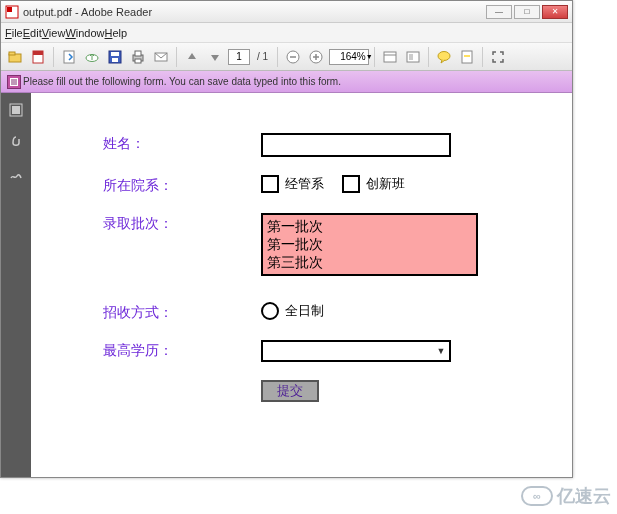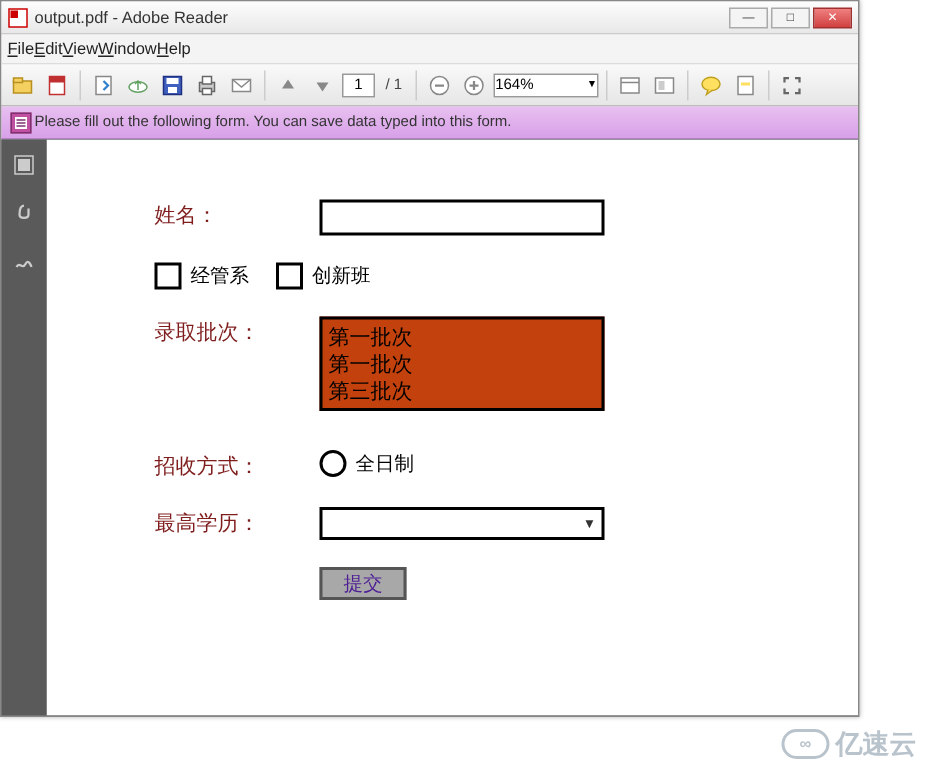--- a/index.html
+++ b/index.html
@@ -10,35 +10,35 @@
 .titlebar .spacer { flex: 1; }
 .winbtn { width: 26px; height: 14px; margin-left: 2px; border: 1px solid #aaa; background: #f4f4f4; display: flex; align-items: center; justify-content: center; font-size: 8px; }
 .winbtn.close { background: linear-gradient(#f08080,#d04040); color: #fff; border-color: #a03030; }
 .menubar { height: 20px; background: #f4f4f4; display: flex; align-items: center; padding: 0 4px; font-size: 11px; color: #222; border-bottom: 1px solid #ddd; }
 .menubar span u { text-decoration: underline; }
 .toolbar { height: 28px; background: linear-gradient(#f9f9f9,#e6e6e6); border-bottom: 1px solid #bbb; display: flex; align-items: center; padding: 0 4px; gap: 3px; }
 .tbtn { width: 20px; height: 20px; display: flex; align-items: center; justify-content: center; border-radius: 2px; }
 .sep { width: 1px; height: 20px; background: #ccc; margin: 0 2px; }
 .pagebox { width: 22px; height: 16px; border: 1px solid #999; background: #fff; font-size: 10px; text-align: center; line-height: 14px; }
 .pagecount { font-size: 10px; color: #444; margin: 0 4px; }
-.zoombox { width: 70px; height: 16px; border: 1px solid #999; background: #fff; font-size: 10px; display: flex; align-items: center; padding: 0 0; justify-content: space-between; }
+.zoombox { width: 40px; height: 16px; border: 1px solid #999; background: #fff; font-size: 10px; display: flex; align-items: center; padding: 0 10px; justify-content: space-between; }
 .banner { height: 22px; background: linear-gradient(#e8c0f0,#d8a0e8); border-bottom: 1px solid #b080c0; display: flex; align-items: center; padding: 0 6px; font-size: 10px; color: #333; gap: 2px; }
 .banner .bicon { width: 14px; height: 14px; background: #c050a0; border: 1px solid #803070; display: flex; align-items: center; justify-content: center; }
 .content { flex: 1; display: flex; background: #5a5a5a; }
 .sidebar { width: 30px; background: #5a5a5a; display: flex; flex-direction: column; align-items: center; padding-top: 8px; gap: 14px; }
 .sidebtn { width: 18px; height: 18px; display: flex; align-items: center; justify-content: center; color: #ccc; }
 .page-area { flex: 1; background: #5a5a5a; padding: 0; overflow: hidden; }
 .page { background: #fff; width: 100%; height: 100%; padding: 40px 20px 20px 72px; position: relative; }
 .row { display: flex; align-items: flex-start; margin-bottom: 18px; }
-.flabel { width: 110px; color: #7f1d1d; font-size: 14px; padding-top: 2px; }
-.fwidgets { flex: 1; display: flex; align-items: flex-start; gap: 18px; }
+.flabel { width: 110px; color: #6d28d9; font-size: 14px; padding-top: 2px; }
+.fwidgets { flex: 1; display: flex; align-items: flex-start; gap: 18px; margin-left: 48px; }
 .txtbox { width: 190px; height: 24px; border: 2px solid #000; background: #fff; }
 .chk { width: 18px; height: 18px; border: 2px solid #000; background: #fff; flex-shrink: 0; }
 .opt { display: flex; align-items: center; gap: 6px; font-size: 13px; color: #000; }
-.listbox { width: 190px; border: 2px solid #000; background: #c2410c; padding: 2px 4px; font-size: 14px; color: #000; line-height: 1.3; }
+.listbox { width: 217px; border: 2px solid #000; background: #fca5a5; padding: 2px 4px; font-size: 14px; color: #000; line-height: 1.3; }
 .radio { width: 18px; height: 18px; border: 2px solid #000; border-radius: 50%; background: #fff; flex-shrink: 0; }
 .selectbox { width: 190px; height: 22px; border: 2px solid #000; background: #fff; display: flex; align-items: center; justify-content: flex-end; }
 .selectbox .arrow { width: 16px; height: 100%; display: flex; align-items: center; justify-content: center; font-size: 9px; color: #333; }
 .submit { width: 58px; height: 22px; border: 2px solid #555; background: #a8a8a8; color: #4c1d95; font-size: 13px; display: flex; align-items: center; justify-content: center; margin-left: 0; }
 .watermark { position: absolute; right: 6px; bottom: 6px; display: flex; align-items: center; gap: 4px; color: #b9c3cc; font-size: 18px; font-weight: bold; }
 .watermark .logo { width: 32px; height: 20px; border: 2px solid #b9c3cc; border-radius: 10px; display: flex; align-items: center; justify-content: center; font-size: 11px; }
 svg { display: block; }
 </style>
 </head>
 <body>
@@ -213,20 +213,21 @@
       <div class="page">
 
         <div class="row">
           <div class="flabel">姓名：</div>
           <div class="fwidgets">
             <div class="txtbox"></div>
           </div>
         </div>
 
         <div class="row">
+          <div class="flabel">所在院系：</div>
           <div class="fwidgets">
             <div class="opt">
                 <div class="chk"></div>
                 <span>经管系</span>
               </div>
             <div class="opt">
                 <div class="chk"></div>
                 <span>创新班</span>
               </div>
           </div>

